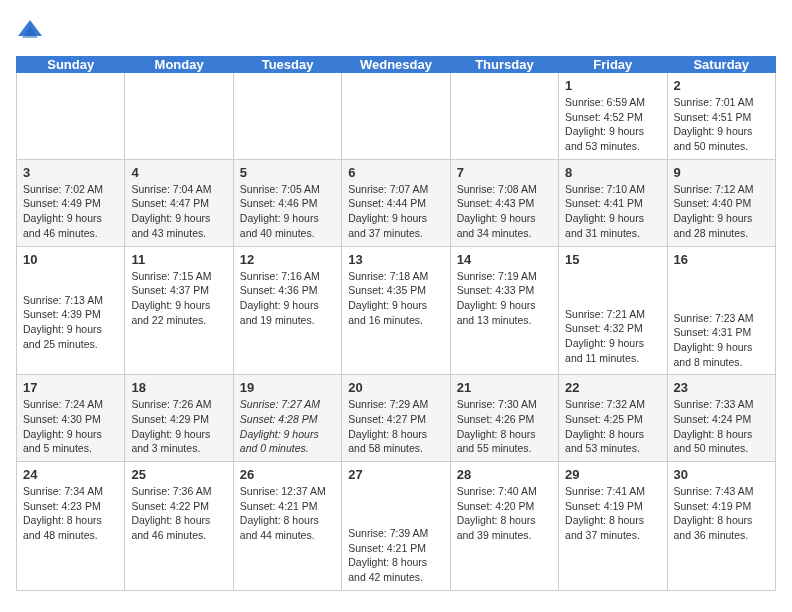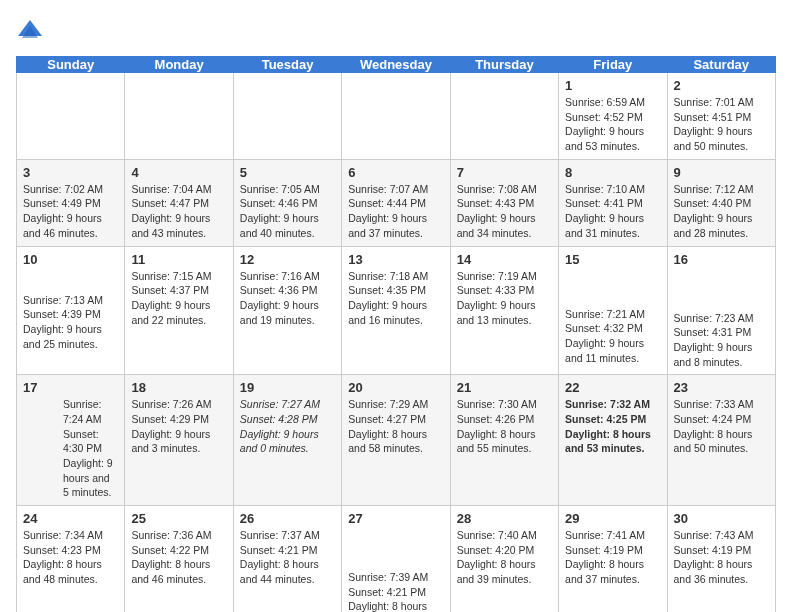--- a/index.html
+++ b/index.html
@@ -221,21 +221,21 @@
         <td>
           <span class="day-number">16</span>
           <div class="day-info" style="white-space: pre-line; margin-top: 44px;">Sunrise: 7:23 AM
 Sunset: 4:31 PM
 Daylight: 9 hours and 8 minutes.</div>
         </td>
       </tr>
       <tr>
         <td>
           <span class="day-number">17</span>
-          <div class="day-info" style="white-space: pre-line; margin-left: 40px;">Sunrise: 7:24 AM
+          <div class="day-info" style="white-space: pre-line;">Sunrise: 7:24 AM
 Sunset: 4:30 PM
 Daylight: 9 hours and 5 minutes.</div>
         </td>
         <td>
           <span class="day-number">18</span>
           <div class="day-info" style="white-space: pre-line;">Sunrise: 7:26 AM
 Sunset: 4:29 PM
 Daylight: 9 hours and 3 minutes.</div>
         </td>
         <td>
@@ -251,21 +251,21 @@
 Daylight: 8 hours and 58 minutes.</div>
         </td>
         <td>
           <span class="day-number">21</span>
           <div class="day-info" style="white-space: pre-line;">Sunrise: 7:30 AM
 Sunset: 4:26 PM
 Daylight: 8 hours and 55 minutes.</div>
         </td>
         <td>
           <span class="day-number">22</span>
-          <div class="day-info" style="white-space: pre-line; font-weight: bold;">Sunrise: 7:32 AM
+          <div class="day-info" style="white-space: pre-line;">Sunrise: 7:32 AM
 Sunset: 4:25 PM
 Daylight: 8 hours and 53 minutes.</div>
         </td>
         <td>
           <span class="day-number">23</span>
           <div class="day-info" style="white-space: pre-line;">Sunrise: 7:33 AM
 Sunset: 4:24 PM
 Daylight: 8 hours and 50 minutes.</div>
         </td>
       </tr>
@@ -277,21 +277,21 @@
 Daylight: 8 hours and 48 minutes.</div>
         </td>
         <td>
           <span class="day-number">25</span>
           <div class="day-info" style="white-space: pre-line;">Sunrise: 7:36 AM
 Sunset: 4:22 PM
 Daylight: 8 hours and 46 minutes.</div>
         </td>
         <td>
           <span class="day-number">26</span>
-          <div class="day-info" style="white-space: pre-line;">Sunrise: 7:37 AM
+          <div class="day-info" style="white-space: pre-line;">Sunrise: 12:37 AM
 Sunset: 4:21 PM
 Daylight: 8 hours and 44 minutes.</div>
         </td>
         <td>
           <span class="day-number">27</span>
           <div class="day-info" style="white-space: pre-line; margin-top: 44px;">Sunrise: 7:39 AM
 Sunset: 4:21 PM
 Daylight: 8 hours and 42 minutes.</div>
         </td>
         <td>

